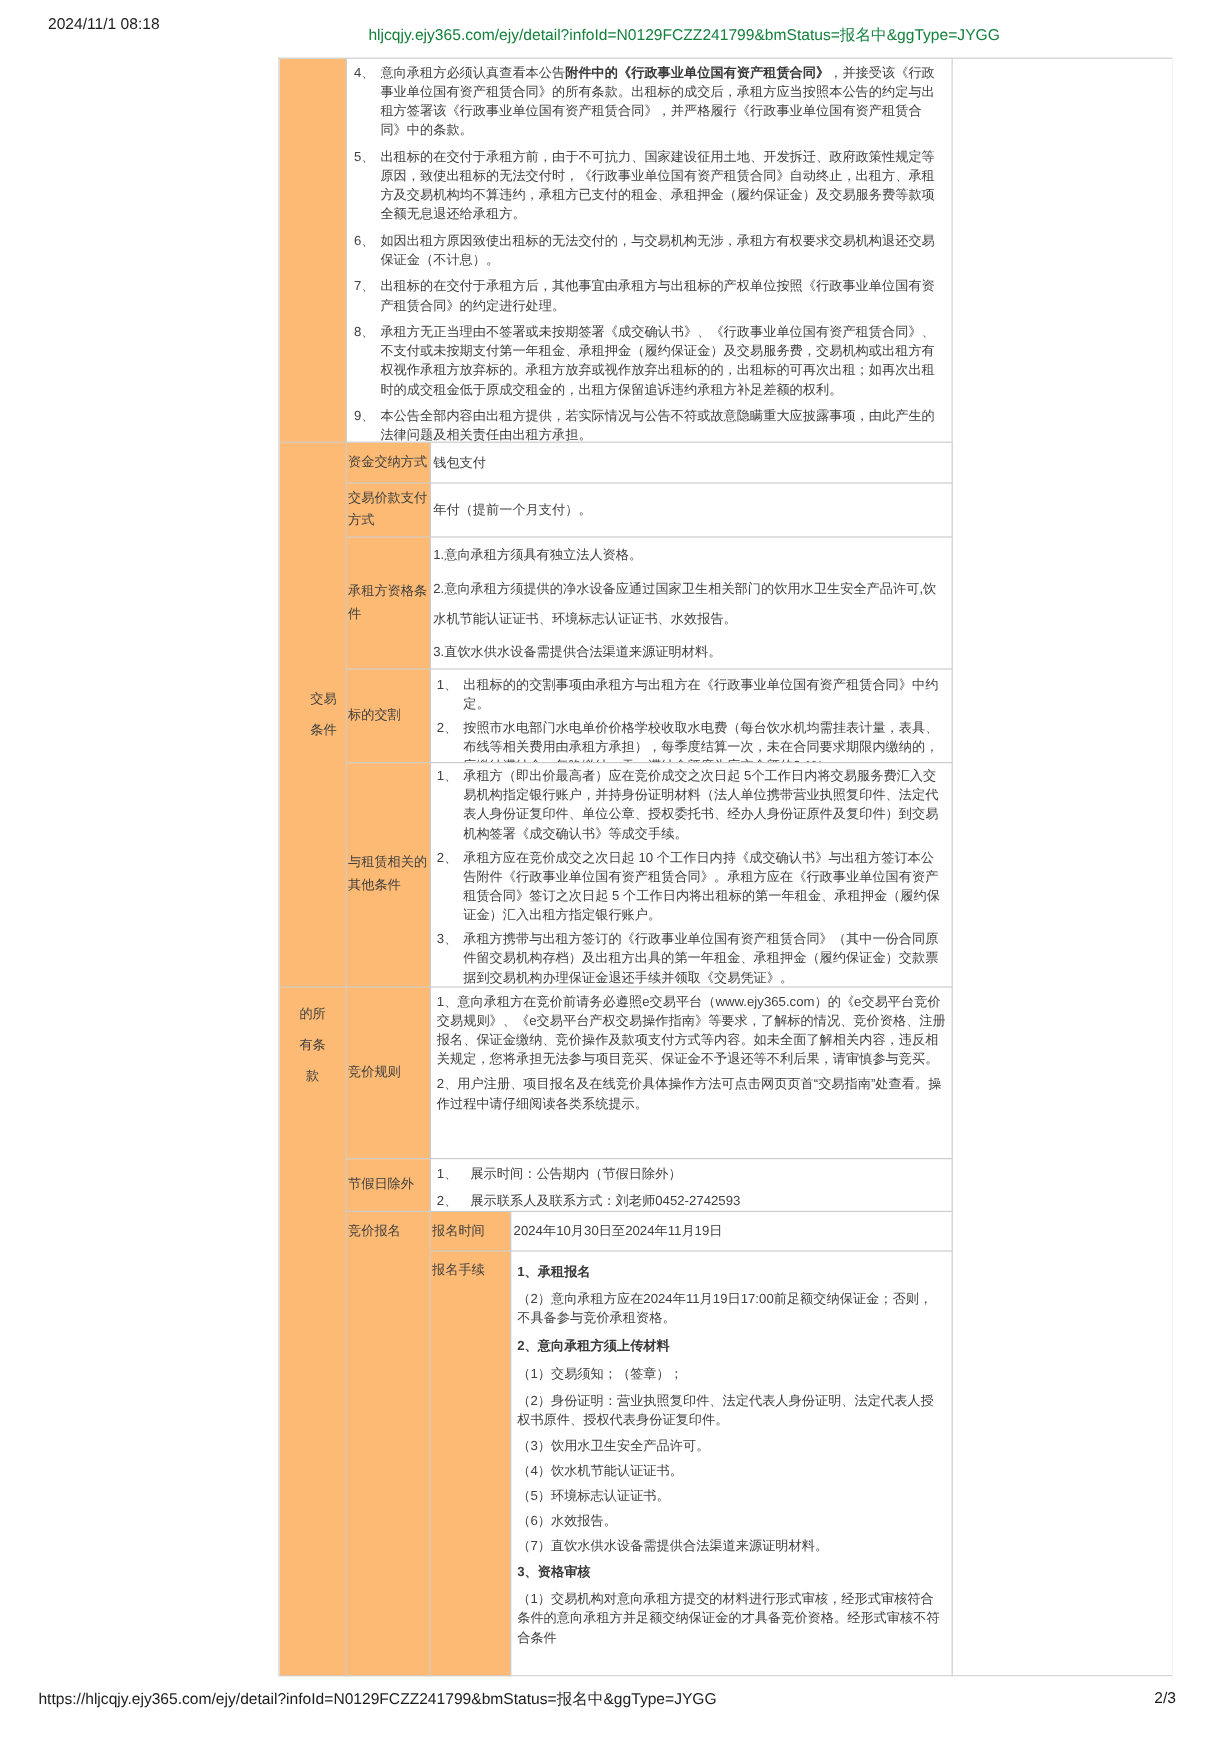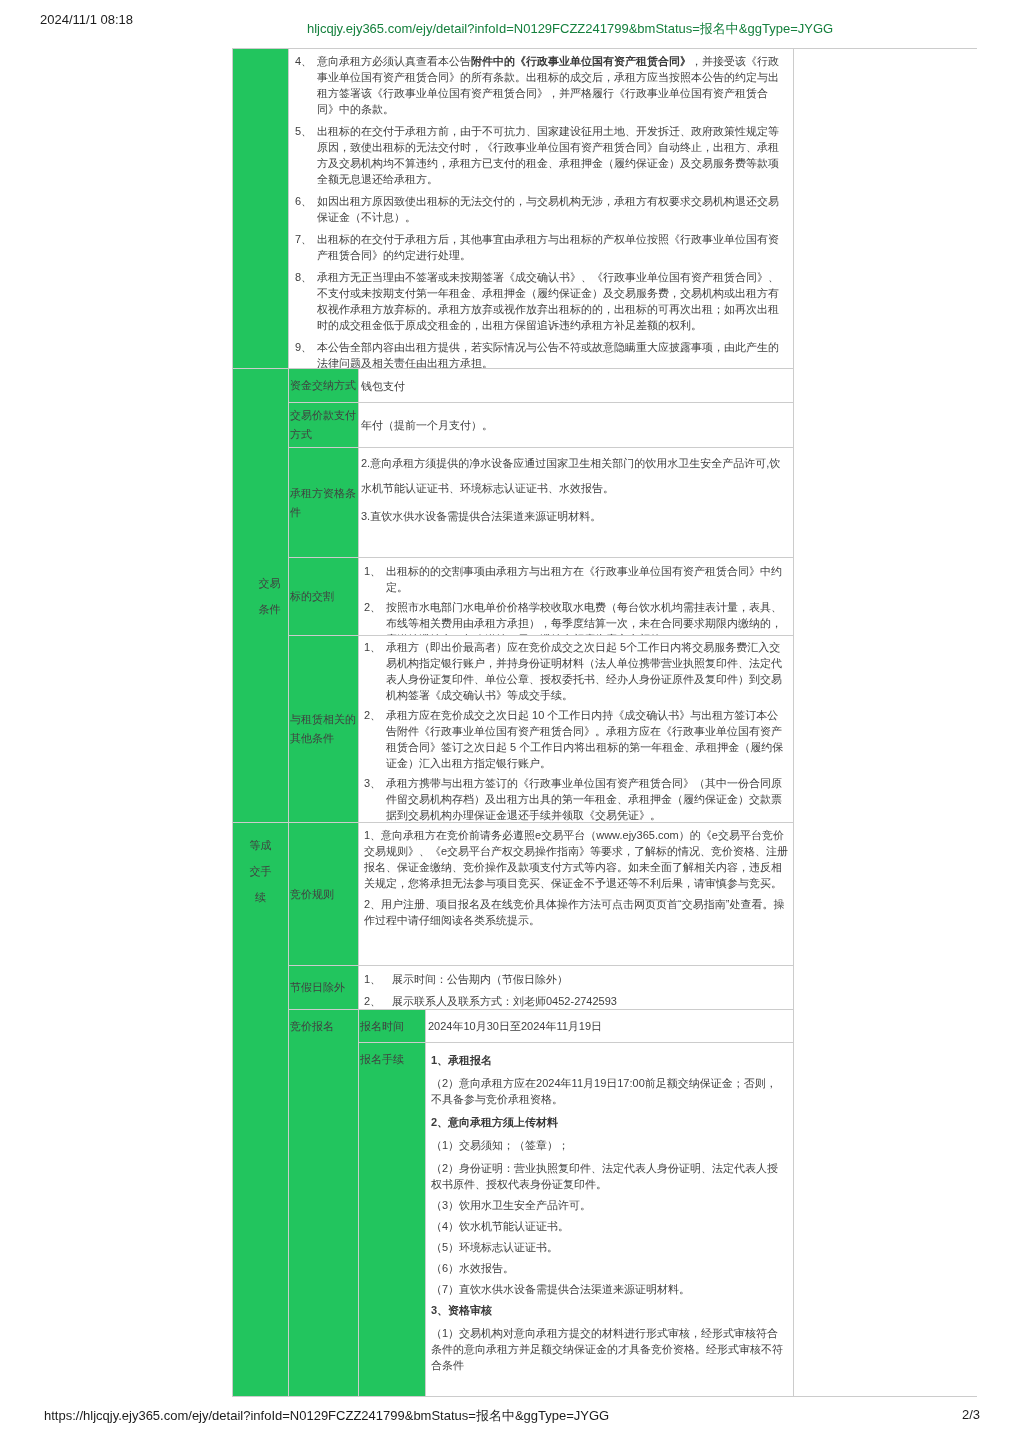--- a/index.html
+++ b/index.html
@@ -2,33 +2,33 @@
 <html><head>
 <meta charset="utf-8">
 <style>
   * { margin:0; padding:0; box-sizing:border-box; }
   html,body { background:#ffffff; }
   body { font-family:"Liberation Sans","DejaVu Sans",sans-serif; }
   .page { position:relative; width:1024px; height:1448px; background:#fff; overflow:hidden; color:#404040; }
 
   .hdr-date { position:absolute; left:40px; top:12px; font-size:13px; color:#1c1c1c; }
   .hdr-url  { position:absolute; left:307px; top:20px; font-size:13px; color:#15803d; }
-  .ftr-url  { position:absolute; left:44px;  top:1407px; font-size:13px; color:#1c1c1c; }
+  .ftr-url  { position:absolute; left:32px;  top:1407px; font-size:13px; color:#1c1c1c; }
   .ftr-page { position:absolute; right:44px; top:1407px; font-size:13px; color:#1c1c1c; }
 
   .tbl {
     position:absolute; left:232px; top:48px; width:745px; height:1349px;
     display:grid;
     grid-template-columns:56px 70px 67px 368px 184px;
     grid-template-rows:320px 34px 45px 110px 78px 187px 143px 44px 33px minmax(0,1fr);
     border-top:1px solid #cccccc; border-left:1px solid #cccccc;
     font-size:11px; line-height:16px; color:#404040; overflow:hidden;
   }
   .cell { border-right:1px solid #cccccc; border-bottom:1px solid #cccccc; overflow:hidden; }
-  .lab  { background:#22c55e; }
+  .lab  { background:#fdba74; }
 
   .ca { grid-area:1/1/2/2; }
   .cb { grid-area:1/2/2/5; padding:4px 10px 0 6px; }
   .cx { grid-area:1/5/11/6; background:#fff; }
   .cc { grid-area:2/1/7/2; }
   .cd { grid-area:2/2/3/3; } .ce { grid-area:2/3/3/5; }
   .cf { grid-area:3/2/4/3; } .cg { grid-area:3/3/4/5; }
   .ch { grid-area:4/2/5/3; } .ci { grid-area:4/3/5/5; }
   .cj { grid-area:5/2/6/3; } .ck { grid-area:5/3/6/5; }
   .cl { grid-area:6/2/7/3; } .cm { grid-area:6/3/7/5; }
@@ -130,20 +130,21 @@
 
     <div class="cell lab cf rlab">
       <span>交易价款支付方式</span>
     </div>
     <div class="cell cg vcell">年付（提前一个月支付）。</div>
 
     <div class="cell lab ch rlab">
       <span>承租方资格条件</span>
     </div>
     <div class="cell ci">
+      <p>1.意向承租方须具有独立法人资格。</p>
       <p>2.意向承租方须提供的净水设备应通过国家卫生相关部门的饮用水卫生安全产品许可,饮水机节能认证证书、环境标志认证证书、水效报告。</p>
       <p>3.直饮水供水设备需提供合法渠道来源证明材料。</p>
     </div>
 
     <div class="cell lab cj rlab">
       <span>标的交割</span>
     </div>
     <div class="cell ck">
       <div class="ni">
         <span class="nn">1、</span>
@@ -167,21 +168,21 @@
         <span class="nn">2、</span>
         <span class="nt">承租方应在竞价成交之次日起 10 个工作日内持《成交确认书》与出租方签订本公告附件《行政事业单位国有资产租赁合同》。承租方应在《行政事业单位国有资产租赁合同》签订之次日起 5 个工作日内将出租标的第一年租金、承租押金（履约保证金）汇入出租方指定银行账户。</span>
       </div>
       <div class="ni">
         <span class="nn">3、</span>
         <span class="nt">承租方携带与出租方签订的《行政事业单位国有资产租赁合同》（其中一份合同原件留交易机构存档）及出租方出具的第一年租金、承租押金（履约保证金）交款票据到交易机构办理保证金退还手续并领取《交易凭证》。</span>
       </div>
     </div>
 
     <div class="cell lab cn vtop">
-      <span class="sec-label">等成交手续</span>
+      <span class="sec-label">的所有条款</span>
     </div>
 
     <div class="cell lab co rlab">
       <span>竞价规则</span>
     </div>
     <div class="cell cp">
       <p>1、意向承租方在竞价前请务必遵照e交易平台（www.ejy365.com）的《e交易平台竞价交易规则》、《e交易平台产权交易操作指南》等要求，了解标的情况、竞价资格、注册报名、保证金缴纳、竞价操作及款项支付方式等内容。如未全面了解相关内容，违反相关规定，您将承担无法参与项目竞买、保证金不予退还等不利后果，请审慎参与竞买。</p>
       <p>2、用户注册、项目报名及在线竞价具体操作方法可点击网页页首“交易指南”处查看。操作过程中请仔细阅读各类系统提示。</p>
     </div>
 

